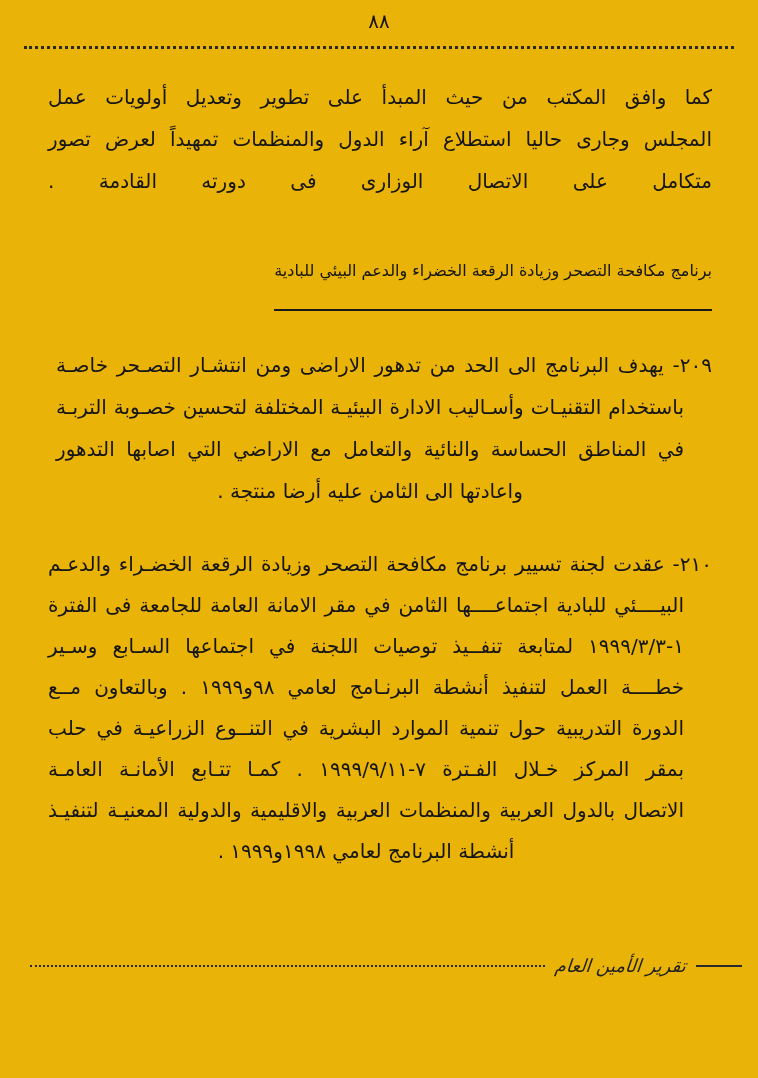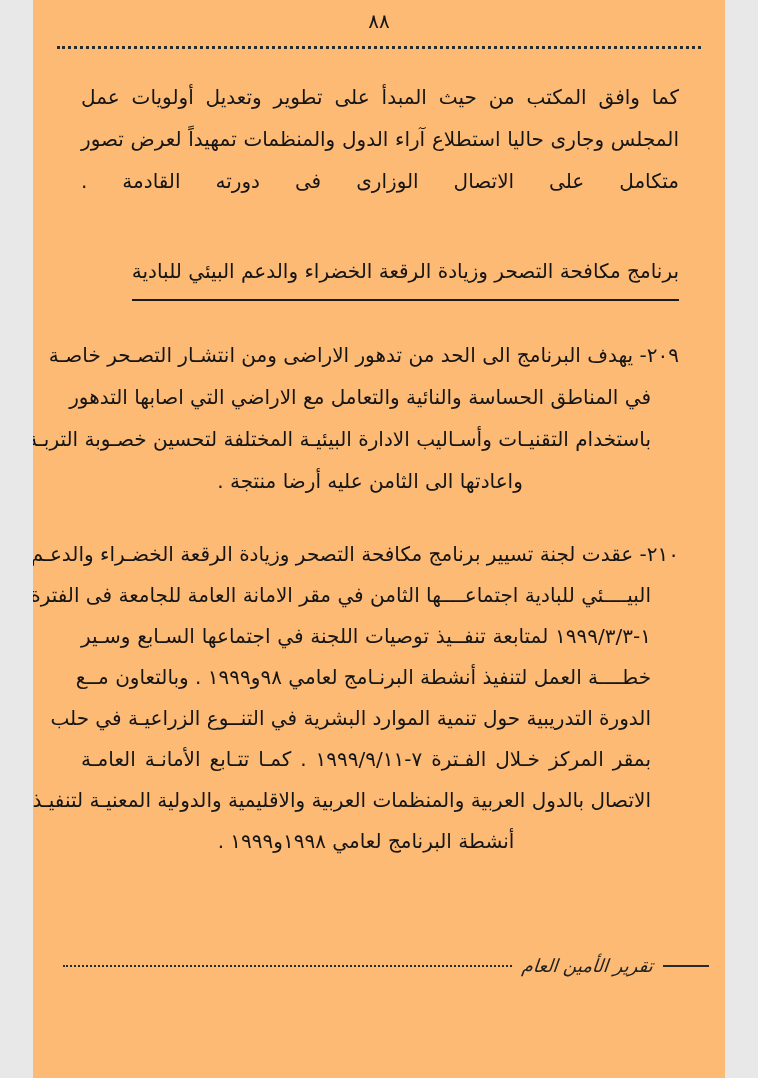--- a/index.html
+++ b/index.html
@@ -2,24 +2,24 @@
 <html><head>
 <meta charset="utf-8">
 <style>
   html, body {
     margin: 0;
     padding: 0;
     background: #e8e8e8;
   }
   .page {
     position: relative;
-    width: 692px;
+    width: 758px;
     height: 1078px;
     margin: 0 auto;
-    background: #fdba74;
+    background: #eab308;
     color: #151515;
     font-family: "DejaVu Sans", sans-serif;
     overflow: hidden;
   }
   .page-number {
     padding-top: 8px;
     text-align: center;
     font-size: 20px;
     line-height: 26px;
     letter-spacing: 4px;
@@ -53,23 +53,23 @@
   .p-210 .line:last-child {
     text-align: center;
     text-align-last: center;
   }
   .heading-wrap {
     margin-top: 56px;
     text-align: right;
   }
   .section-heading {
     display: inline-block;
-    font-size: 20px;
+    font-size: 16px;
     line-height: 26px;
-    padding-bottom: 15px;
+    padding-bottom: 25px;
     border-bottom: 2px solid #1a1a1a;
     white-space: nowrap;
   }
   .footer {
     position: absolute;
     top: 955px;
     left: 0;
     right: 0;
     display: flex;
     direction: rtl;
@@ -114,22 +114,22 @@
         <div class="line">المجلس وجارى حاليا استطلاع آراء الدول والمنظمات تمهيداً لعرض تصور</div>
         <div class="line">متكامل على الاتصال الوزارى فى دورته القادمة .</div>
       </div>
 
     <div class="heading-wrap">
       <span class="section-heading">برنامج مكافحة التصحر وزيادة الرقعة الخضراء والدعم البيئي للبادية</span>
     </div>
 
     <div class="para p-num p-209">
         <div class="line">٢٠٩- يهدف البرنامج الى الحد من تدهور الاراضى ومن انتشـار التصـحر خاصـة</div>
+        <div class="line">باستخدام التقنيـات وأسـاليب الادارة البيئيـة المختلفة لتحسين خصـوبة التربـة</div>
         <div class="line">في المناطق الحساسة والنائية والتعامل مع الاراضي التي اصابها التدهور</div>
-        <div class="line">باستخدام التقنيـات وأسـاليب الادارة البيئيـة المختلفة لتحسين خصـوبة التربـة</div>
         <div class="line">واعادتها الى الثامن عليه أرضا منتجة .</div>
       </div>
 
     <div class="para p-num p-210">
         <div class="line">٢١٠- عقدت لجنة تسيير برنامج مكافحة التصحر وزيادة الرقعة الخضـراء والدعـم</div>
         <div class="line">البيــــئي للبادية اجتماعــــها الثامن في مقر الامانة العامة للجامعة فى الفترة</div>
         <div class="line">١-١٩٩٩/٣/٣ لمتابعة تنفــيذ توصيات اللجنة في اجتماعها السـابع وسـير</div>
         <div class="line">خطــــة العمل لتنفيذ أنشطة البرنـامج لعامي ٩٨و١٩٩٩ . وبالتعاون مــع</div>
         <div class="line">الدورة التدريبية حول تنمية الموارد البشرية في التنــوع الزراعيـة في حلب</div>
         <div class="line">بمقر المركز خـلال الفـترة ٧-١٩٩٩/٩/١١ . كمـا تتـابع الأمانـة العامـة</div>

